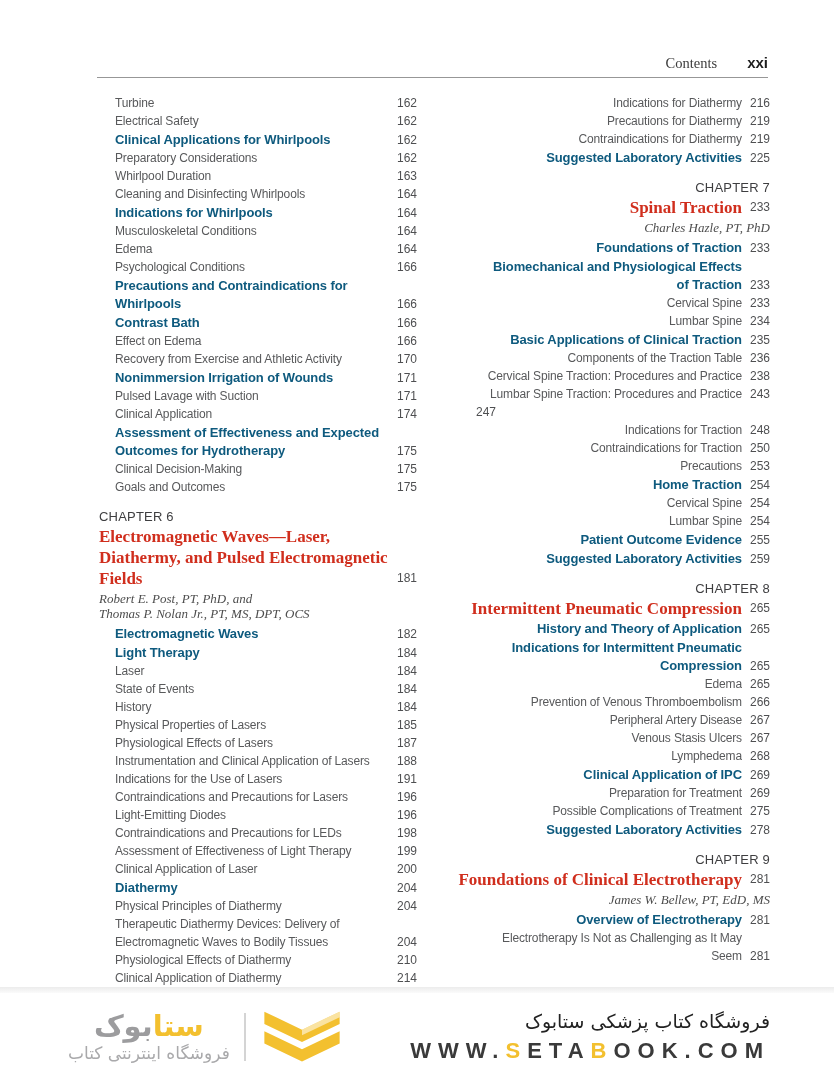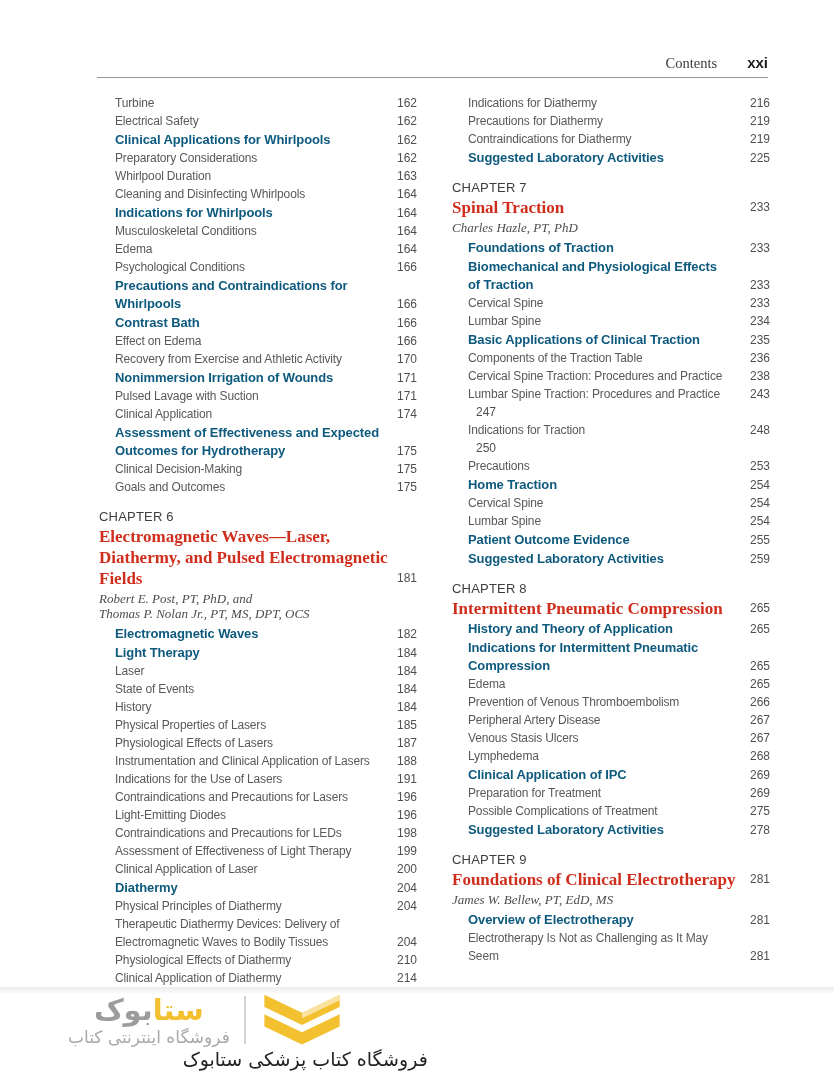--- a/index.html
+++ b/index.html
@@ -17,21 +17,21 @@
   .header-label { font-family:"Liberation Serif", serif; font-size:14.5px; color:#3c3c3c; }
   .header-folio { font-size:15px; font-weight:bold; color:#1e1e1e; }
   .header-rule {
     position:absolute; top:77px; left:97px; width:671px; height:1px;
     background:#979797;
   }
 
   
   .col { position:absolute; top:94px; }
   .col-left  { left:99px;  width:318px; }
-  .col-right { left:452px; width:318px; }
+  .col-right { left:452px; width:318px;text-align:right; }
 
   .toc-row { display:flex; align-items:flex-end; }
   .entry-text { flex:1; white-space:pre; overflow:hidden; }
   .pg {
     margin-left:8px; font-size:12px; line-height:18px; color:#4e4f51;
     flex:0 0 auto;
   }
 
   .toc-row.sub { padding-left:16px; }
   .sub .entry-text {
@@ -60,23 +60,22 @@
   
   .scan-edge {
     position:absolute; left:0; right:0; top:987px; height:6px;
     background:linear-gradient(#ececec, #fbfbfb);
   }
 
   
   .footer {
     position:absolute; left:0; right:0; top:993px; height:87px;
     background:#ffffff;
-    display:flex; align-items:flex-start; justify-content:space-between;
+    display:flex; align-items:center; justify-content:space-between;
     padding:0 64px 0 68px;
-    flex-direction:column;
   }
   .brand { display:flex; align-items:center; gap:14px; }
   .brand-text { text-align:center; direction:rtl; }
   .brand-word { font-family:"DejaVu Sans", sans-serif; font-size:29px; font-weight:bold; line-height:32px; }
   .brand-word .gold { color:#f3c02f; }
   .brand-word .gray { color:#9c9c9e; }
   .brand-tagline { font-family:"DejaVu Sans", sans-serif; font-size:17px; color:#a9a9ab; margin-top:1px; }
   .brand-divider { width:2px; height:48px; background:#d4d4d4; }
   .brand-mark { width:84px; height:54px; }
 
@@ -330,20 +329,21 @@
       <span class="pg">243</span>
     </div>
     <div class="toc-row sub">
       <span class="pg">247</span>
     </div>
     <div class="toc-row sub">
       <span class="entry-text">Indications for Traction</span>
       <span class="pg">248</span>
     </div>
     <div class="toc-row sub">
+      <span class="entry-text">Contraindications for Traction</span>
       <span class="pg">250</span>
     </div>
     <div class="toc-row sub">
       <span class="entry-text">Precautions</span>
       <span class="pg">253</span>
     </div>
     <div class="toc-row section">
       <span class="entry-text">Home Traction</span>
       <span class="pg">254</span>
     </div>

